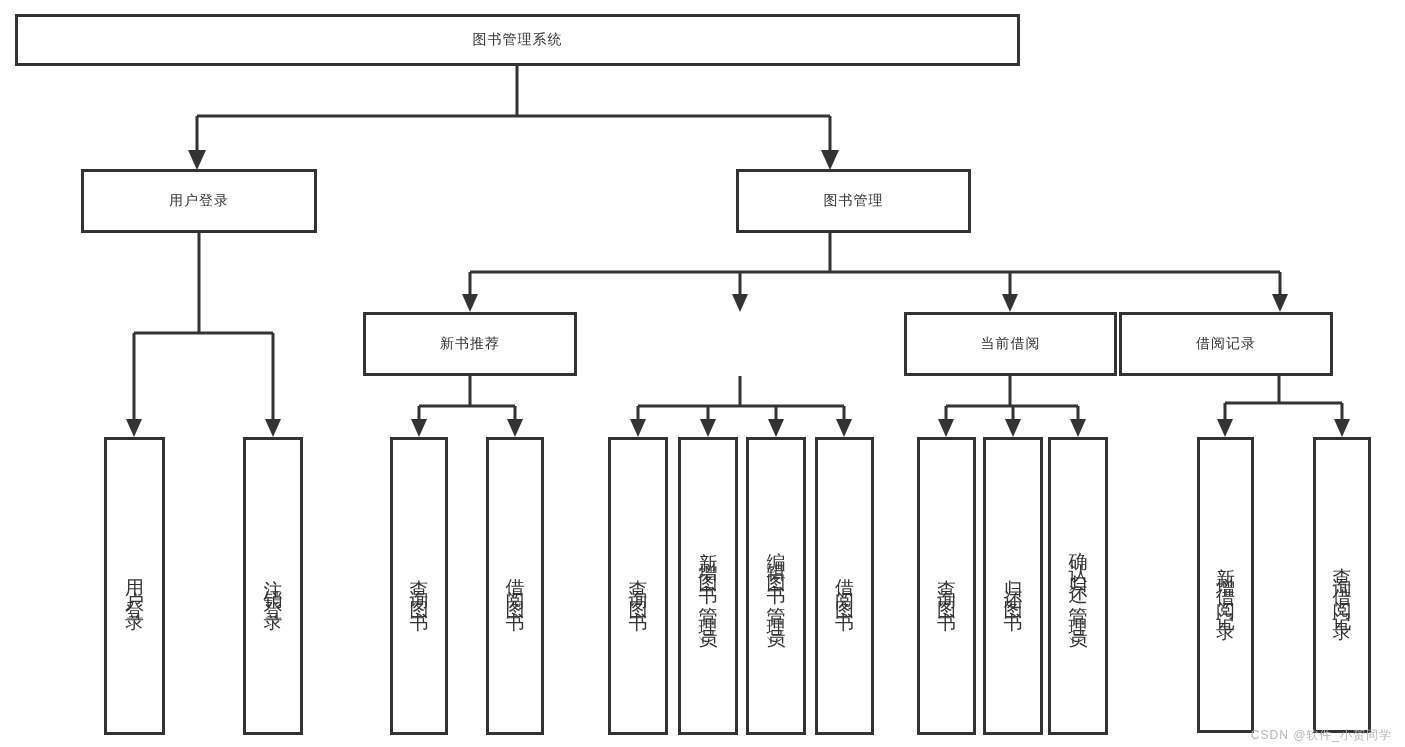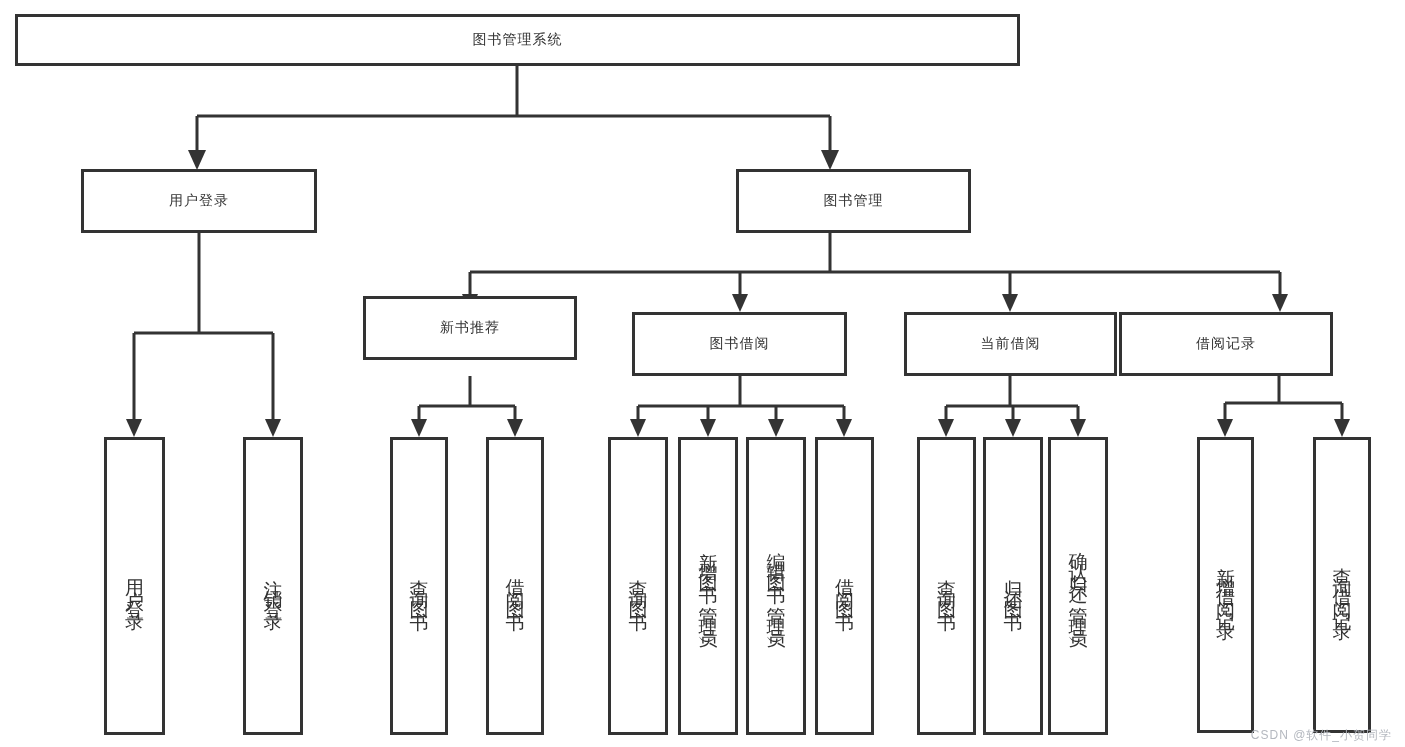--- a/index.html
+++ b/index.html
@@ -95,25 +95,22 @@
     <span>图书管理系统</span>
   </div>
 
   <div class="node h-node" style="left:81px; top:169px; width:236px; height:64px;">
     <span>用户登录</span>
   </div>
   <div class="node h-node" style="left:712px; top:169px; width:235px; height:64px;margin-left:24px;">
     <span>图书管理</span>
   </div>
 
-  <div class="node h-node" style="left:363px; top:296px; width:214px; height:64px;">
+  <div class="node h-node" style="left:363px; top:312px; width:214px; height:64px;">
     <span>新书推荐</span>
-  </div>
-  <div class="node h-node" style="left:632px; top:312px; width:215px; height:64px;">
-    <span>图书借阅</span>
   </div>
   <div class="node h-node" style="left:904px; top:312px; width:213px; height:64px;">
     <span>当前借阅</span>
   </div>
   <div class="node h-node" style="left:1119px; top:312px; width:214px; height:64px;">
     <span>借阅记录</span>
   </div>
 
   <div class="node v-node" style="left:104px; top:437px; width:61px; height:298px;">
     <span>用户登录</span>

